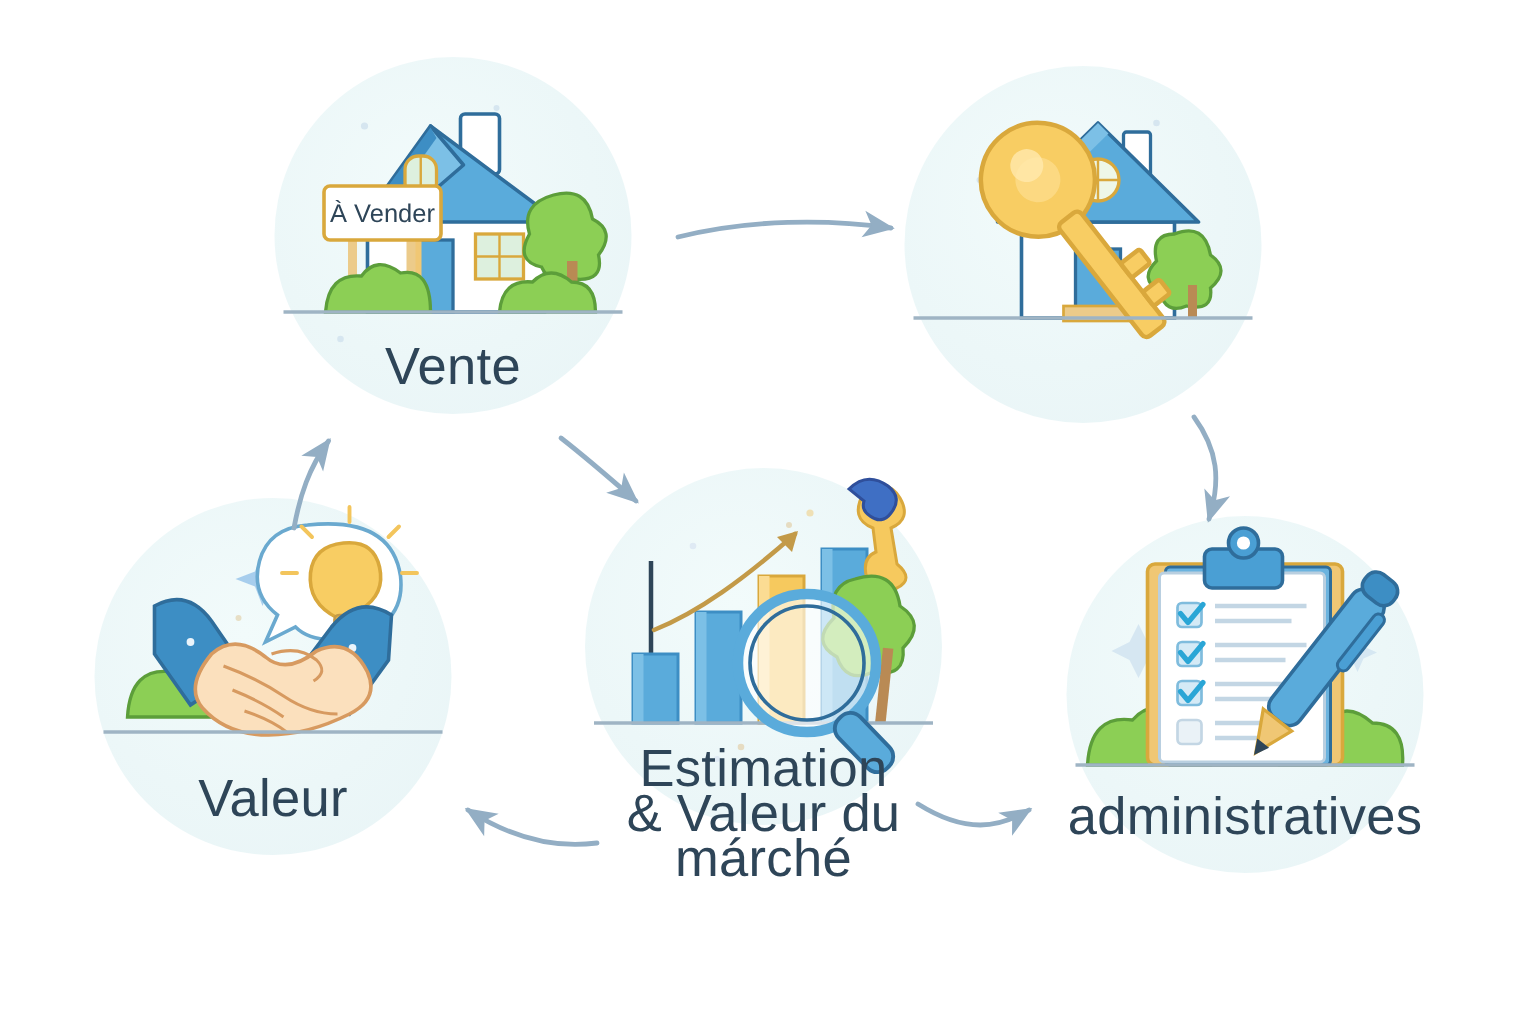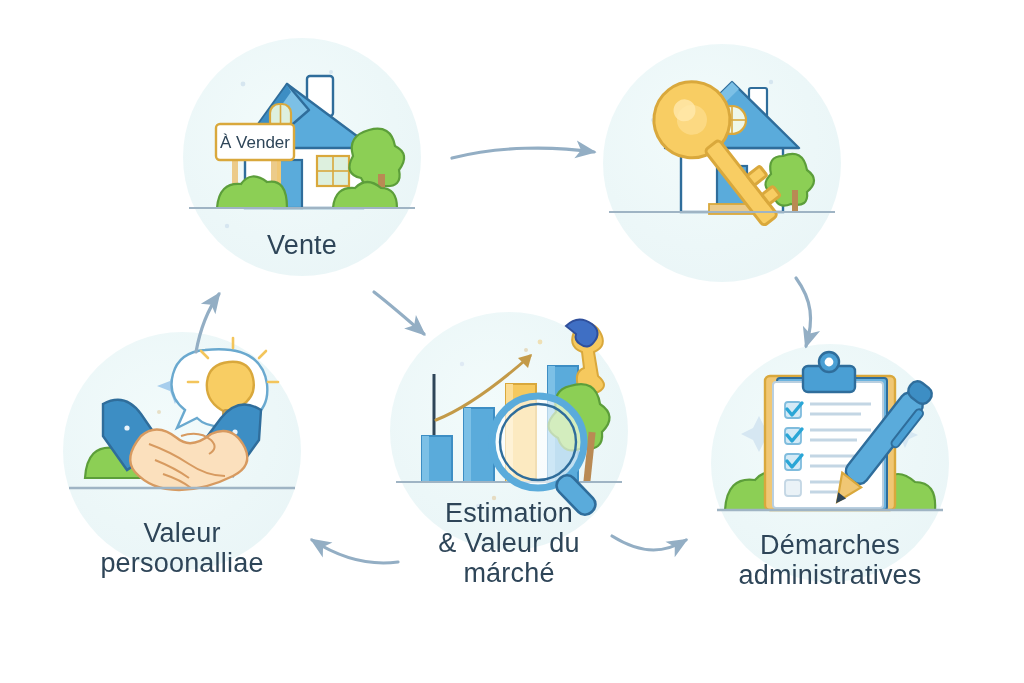--- a/index.html
+++ b/index.html
@@ -33,21 +33,21 @@
     background: radial-gradient(circle at 42% 38%, #f2fbfb 0%, #ecf7f8 55%, #e8f4f6 100%);
   }
   .scene {
     position: absolute;
     left: 0; top: 0;
     width: 238px;
     height: 238px;
   }
   .node-label {
     margin-top: -46px;
-    font-size: 27px;
+    font-size: 35px;
     line-height: 30px;
     letter-spacing: .2px;
     color: #2e4558;
     font-weight: 400;
     position: relative;
     z-index: 6;
   }
   .node-label.tall { margin-top: -52px; }
 
   
@@ -247,21 +247,20 @@
         <path d="M86,112 q22,8 40,20 q18,12 36,12" fill="none" stroke="#d79a60" stroke-width="2"></path>
         <path d="M92,128 q20,8 34,18" fill="none" stroke="#d79a60" stroke-width="2"></path>
         <path d="M100,142 q18,6 28,14" fill="none" stroke="#d79a60" stroke-width="2"></path>
         <path d="M118,104 q18,-6 30,4 q8,8 -2,14" fill="none" stroke="#d79a60" stroke-width="2"></path>
 
         <line x1="6" y1="156" x2="232" y2="156" stroke="#9fb4c4" stroke-width="2.4"></line>
       </svg>
     </div>
     <div class="node-label tall">
       <div>Valeur</div>
-      <div>persoonalliae</div>
     </div>
   </div>
 
   <div class="node" id="node-demarches">
     <div class="disc">
       <svg class="scene" viewBox="0 0 238 238">
         <path d="M48,72 l6,12 l12,6 l-12,6 l-6,12 l-6,-12 l-12,-6 l12,-6 Z" fill="#cfe2f0" opacity=".8"></path>
         <path d="M194,78 l4,9 l9,4 l-9,4 l-4,9 l-4,-9 l-9,-4 l9,-4 Z" fill="#cfe2f0" opacity=".8"></path>
 
         <path d="M14,166 q2,-34 30,-30 q14,-16 32,0 q22,0 20,30 Z" fill="#8ccf55" stroke="#5c9e3a" stroke-width="2.2"></path>
@@ -302,18 +301,17 @@
           <rect x="150" y="22" width="24" height="18" rx="8" fill="#3d8ec4" stroke="#2f6d9b" stroke-width="2.4"></rect>
           <rect x="170" y="44" width="8" height="46" rx="4" fill="#4a9fd4" stroke="#2f6d9b" stroke-width="2"></rect>
           <path d="M150,142 L174,142 L164,168 Z" fill="#f0c774" stroke="#d9a83c" stroke-width="2.2"></path>
           <path d="M159,160 L169,160 L164,170 Z" fill="#2e4558"></path>
         </g>
 
         <line x1="6" y1="166" x2="232" y2="166" stroke="#9fb4c4" stroke-width="2.4"></line>
       </svg>
     </div>
     <div class="node-label tall">
-      <div>Démarches</div>
       <div>administratives</div>
     </div>
   </div>
 
 </div>
 
 </body></html>

